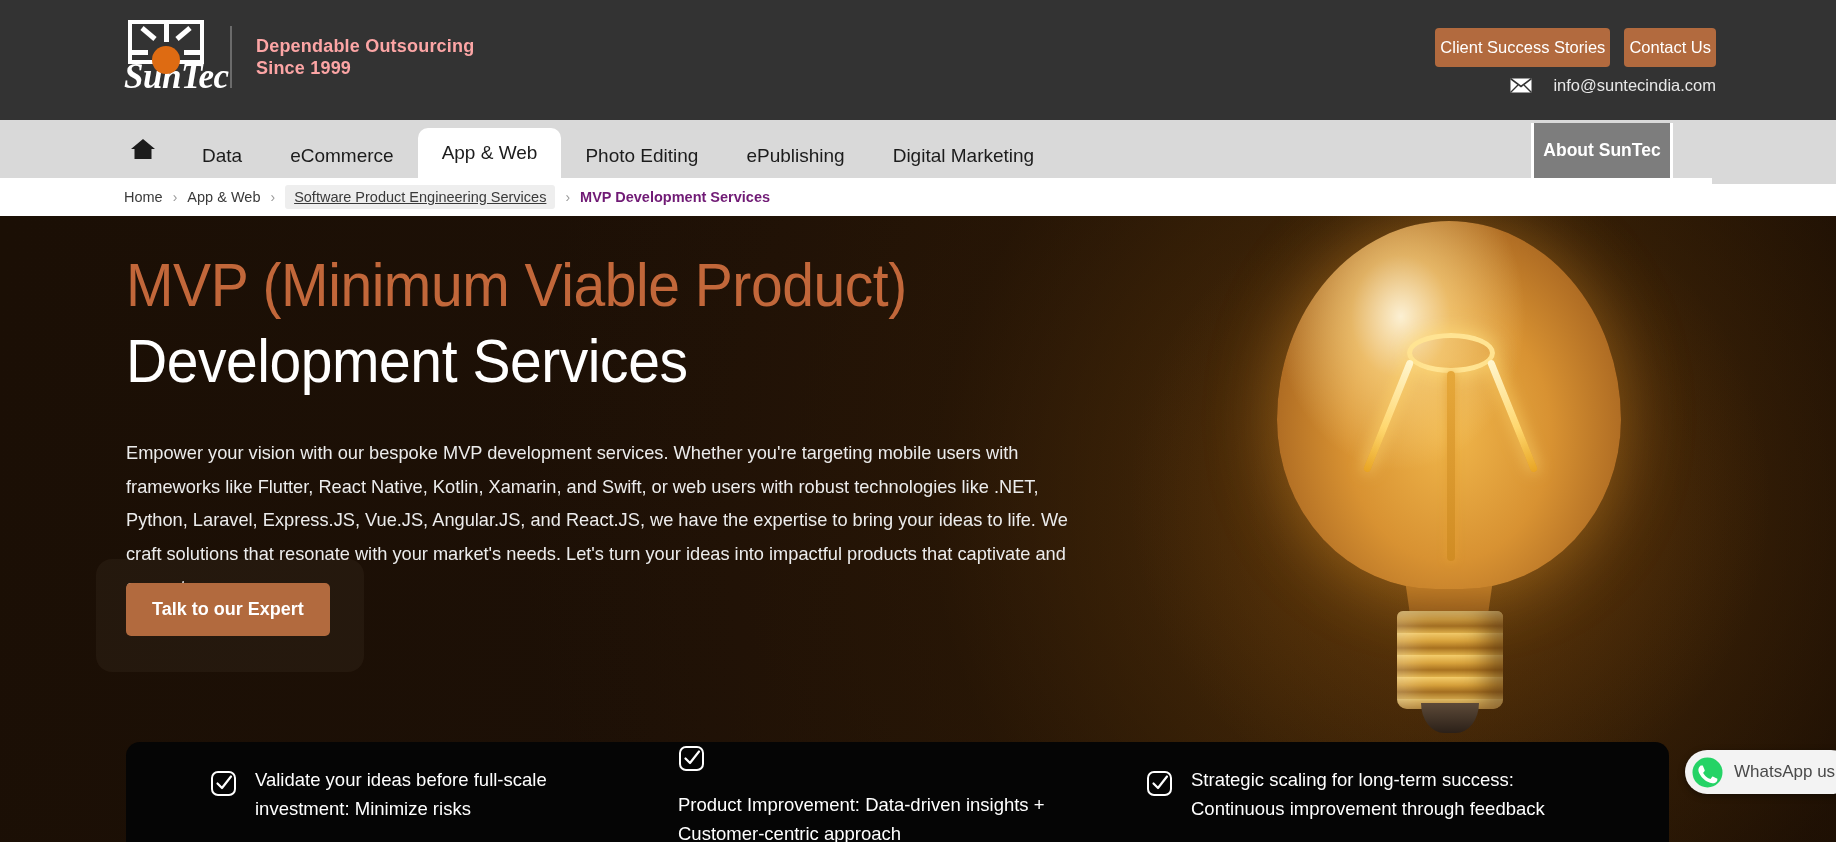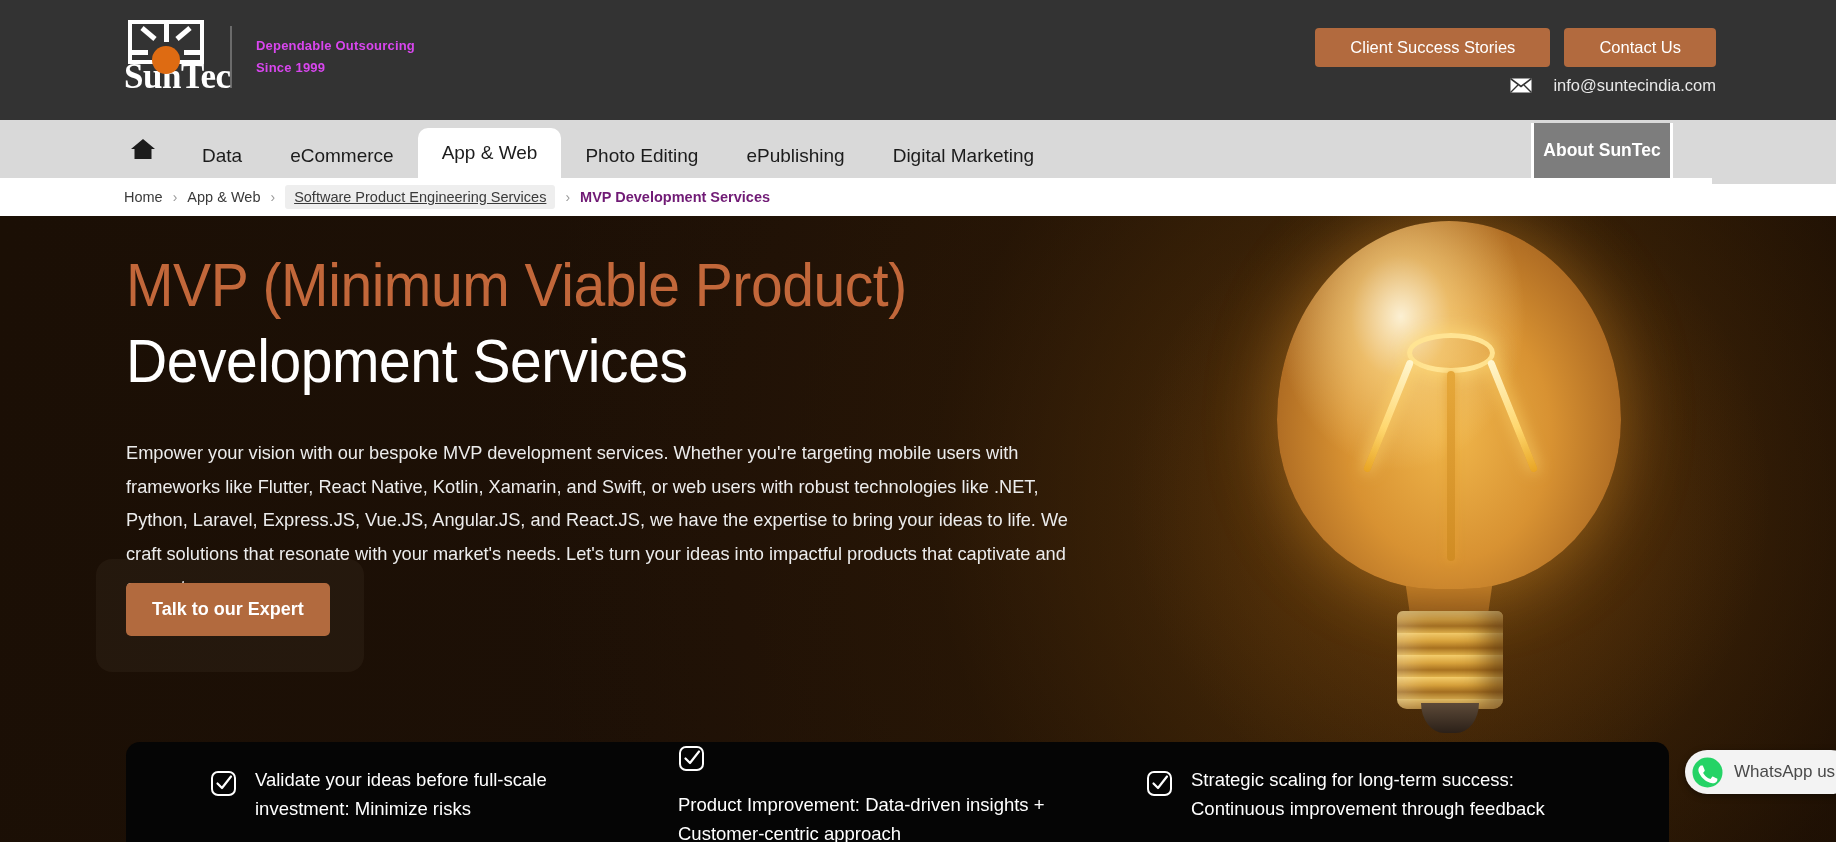--- a/index.html
+++ b/index.html
@@ -13,21 +13,21 @@
 
   .page { position: relative; width: 1836px; height: 842px; overflow: hidden; }
 
   
   .topbar {
     position: absolute; left: 0; top: 0;
     width: 1836px; height: 120px;
     background: #333333;
   }
   .brand { position: absolute; left: 124px; top: 18px; display: flex; align-items: center; }
-  .logo-mark { position: relative; width: 84px; height: 78px; }
+  .logo-mark { position: relative; width: 84px; height: 78px; font-style: italic; }
   .logo-box {
     position: absolute; left: 4px; top: 2px;
     width: 76px; height: 44px;
     border: 4px solid #ffffff;
     background: #333333;
   }
   .logo-sun {
     position: absolute; left: 28px; top: 28px;
     width: 28px; height: 28px; border-radius: 50%;
     background: #de6b12;
@@ -46,32 +46,32 @@
     width: 84px; height: 38px;
     font-family: "Liberation Serif", serif;
     font-size: 35px; font-weight: 700; color: #ffffff;
     letter-spacing: -0.5px; line-height: 38px;
   }
   .brand-divider {
     width: 2px; height: 62px; background: #6b6b6b;
     margin: 0 24px 0 22px;
   }
   .brand-tag {
-    color: #d946ef; font-size: 13px; font-weight: 700;
+    color: #fca5a5; font-size: 18px; font-weight: 700;
     line-height: 22px; letter-spacing: 0.2px;
   }
 
   .header-actions {
     position: absolute; right: 120px; top: 28px;
     display: flex; align-items: center; gap: 14px;
   }
   .hbtn {
     background: #b26a3e; color: #ffffff;
     font-size: 16.5px; font-weight: 400;
-    padding: 10px 35px; border: none; border-radius: 4px;
+    padding: 10px 5px; border: none; border-radius: 4px;
     cursor: pointer; white-space: nowrap;
     font-family: "Liberation Sans", sans-serif;
   }
   .header-mail {
     position: absolute; right: 120px; top: 76px;
     display: flex; align-items: center; gap: 21px;
     color: #e8e8e8; font-size: 16.5px;
   }
   .mail-ico { width: 22px; height: 15px; display: block; }
 

